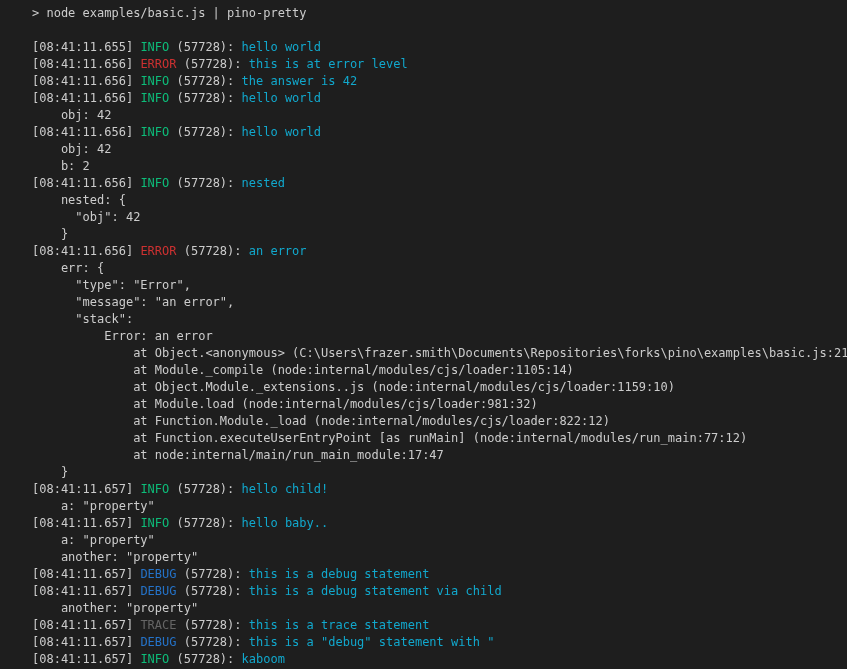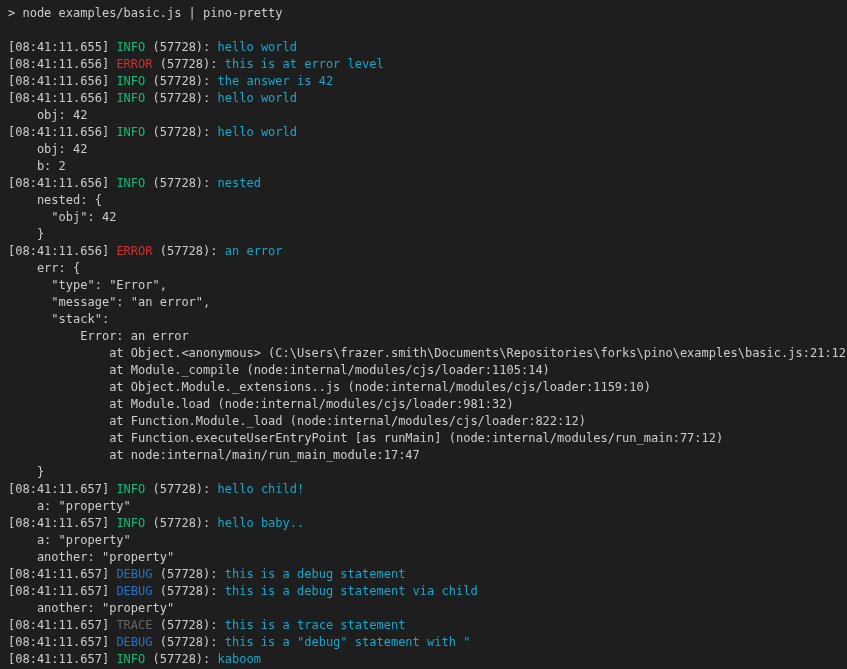--- a/index.html
+++ b/index.html
@@ -20,18 +20,19 @@
     font-family: "DejaVu Sans Mono", "Liberation Mono", monospace;
     font-size: 12px;
     line-height: 17px;
     color: #cccccc;
     white-space: pre;
     overflow: hidden;
   }
   .line {
     height: 17px;
     white-space: pre;
+    margin-left: 24px;
   }
 </style>
 </head>
 <body style="background: rgb(30, 30, 30);">
 
 <div class="terminal" style="background: rgb(30, 30, 30); color: rgb(204, 204, 204);"><div class="line"><span style="color: rgb(204, 204, 204);">&gt; node examples/basic.js | pino-pretty</span></div><div class="line"> </div><div class="line"><span style="color: rgb(204, 204, 204);">[08:41:11.655] </span><span style="color: rgb(13, 188, 121);">INFO</span><span style="color: rgb(204, 204, 204);"> (57728): </span><span style="color: rgb(17, 168, 205);">hello world</span></div><div class="line"><span style="color: rgb(204, 204, 204);">[08:41:11.656] </span><span style="color: rgb(205, 49, 49);">ERROR</span><span style="color: rgb(204, 204, 204);"> (57728): </span><span style="color: rgb(17, 168, 205);">this is at error level</span></div><div class="line"><span style="color: rgb(204, 204, 204);">[08:41:11.656] </span><span style="color: rgb(13, 188, 121);">INFO</span><span style="color: rgb(204, 204, 204);"> (57728): </span><span style="color: rgb(17, 168, 205);">the answer is 42</span></div><div class="line"><span style="color: rgb(204, 204, 204);">[08:41:11.656] </span><span style="color: rgb(13, 188, 121);">INFO</span><span style="color: rgb(204, 204, 204);"> (57728): </span><span style="color: rgb(17, 168, 205);">hello world</span></div><div class="line"><span style="color: rgb(204, 204, 204);">    obj: 42</span></div><div class="line"><span style="color: rgb(204, 204, 204);">[08:41:11.656] </span><span style="color: rgb(13, 188, 121);">INFO</span><span style="color: rgb(204, 204, 204);"> (57728): </span><span style="color: rgb(17, 168, 205);">hello world</span></div><div class="line"><span style="color: rgb(204, 204, 204);">    obj: 42</span></div><div class="line"><span style="color: rgb(204, 204, 204);">    b: 2</span></div><div class="line"><span style="color: rgb(204, 204, 204);">[08:41:11.656] </span><span style="color: rgb(13, 188, 121);">INFO</span><span style="color: rgb(204, 204, 204);"> (57728): </span><span style="color: rgb(17, 168, 205);">nested</span></div><div class="line"><span style="color: rgb(204, 204, 204);">    nested: {</span></div><div class="line"><span style="color: rgb(204, 204, 204);">      "obj": 42</span></div><div class="line"><span style="color: rgb(204, 204, 204);">    }</span></div><div class="line"><span style="color: rgb(204, 204, 204);">[08:41:11.656] </span><span style="color: rgb(205, 49, 49);">ERROR</span><span style="color: rgb(204, 204, 204);"> (57728): </span><span style="color: rgb(17, 168, 205);">an error</span></div><div class="line"><span style="color: rgb(204, 204, 204);">    err: {</span></div><div class="line"><span style="color: rgb(204, 204, 204);">      "type": "Error",</span></div><div class="line"><span style="color: rgb(204, 204, 204);">      "message": "an error",</span></div><div class="line"><span style="color: rgb(204, 204, 204);">      "stack":</span></div><div class="line"><span style="color: rgb(204, 204, 204);">          Error: an error</span></div><div class="line"><span style="color: rgb(204, 204, 204);">              at Object.&lt;anonymous&gt; (C:\Users\frazer.smith\Documents\Repositories\forks\pino\examples\basic.js:21:12)</span></div><div class="line"><span style="color: rgb(204, 204, 204);">              at Module._compile (node:internal/modules/cjs/loader:1105:14)</span></div><div class="line"><span style="color: rgb(204, 204, 204);">              at Object.Module._extensions..js (node:internal/modules/cjs/loader:1159:10)</span></div><div class="line"><span style="color: rgb(204, 204, 204);">              at Module.load (node:internal/modules/cjs/loader:981:32)</span></div><div class="line"><span style="color: rgb(204, 204, 204);">              at Function.Module._load (node:internal/modules/cjs/loader:822:12)</span></div><div class="line"><span style="color: rgb(204, 204, 204);">              at Function.executeUserEntryPoint [as runMain] (node:internal/modules/run_main:77:12)</span></div><div class="line"><span style="color: rgb(204, 204, 204);">              at node:internal/main/run_main_module:17:47</span></div><div class="line"><span style="color: rgb(204, 204, 204);">    }</span></div><div class="line"><span style="color: rgb(204, 204, 204);">[08:41:11.657] </span><span style="color: rgb(13, 188, 121);">INFO</span><span style="color: rgb(204, 204, 204);"> (57728): </span><span style="color: rgb(17, 168, 205);">hello child!</span></div><div class="line"><span style="color: rgb(204, 204, 204);">    a: "property"</span></div><div class="line"><span style="color: rgb(204, 204, 204);">[08:41:11.657] </span><span style="color: rgb(13, 188, 121);">INFO</span><span style="color: rgb(204, 204, 204);"> (57728): </span><span style="color: rgb(17, 168, 205);">hello baby..</span></div><div class="line"><span style="color: rgb(204, 204, 204);">    a: "property"</span></div><div class="line"><span style="color: rgb(204, 204, 204);">    another: "property"</span></div><div class="line"><span style="color: rgb(204, 204, 204);">[08:41:11.657] </span><span style="color: rgb(36, 114, 200);">DEBUG</span><span style="color: rgb(204, 204, 204);"> (57728): </span><span style="color: rgb(17, 168, 205);">this is a debug statement</span></div><div class="line"><span style="color: rgb(204, 204, 204);">[08:41:11.657] </span><span style="color: rgb(36, 114, 200);">DEBUG</span><span style="color: rgb(204, 204, 204);"> (57728): </span><span style="color: rgb(17, 168, 205);">this is a debug statement via child</span></div><div class="line"><span style="color: rgb(204, 204, 204);">    another: "property"</span></div><div class="line"><span style="color: rgb(204, 204, 204);">[08:41:11.657] </span><span style="color: rgb(102, 102, 102);">TRACE</span><span style="color: rgb(204, 204, 204);"> (57728): </span><span style="color: rgb(17, 168, 205);">this is a trace statement</span></div><div class="line"><span style="color: rgb(204, 204, 204);">[08:41:11.657] </span><span style="color: rgb(36, 114, 200);">DEBUG</span><span style="color: rgb(204, 204, 204);"> (57728): </span><span style="color: rgb(17, 168, 205);">this is a "debug" statement with "</span></div><div class="line"><span style="color: rgb(204, 204, 204);">[08:41:11.657] </span><span style="color: rgb(13, 188, 121);">INFO</span><span style="color: rgb(204, 204, 204);"> (57728): </span><span style="color: rgb(17, 168, 205);">kaboom</span></div></div>
 
 </body></html>

